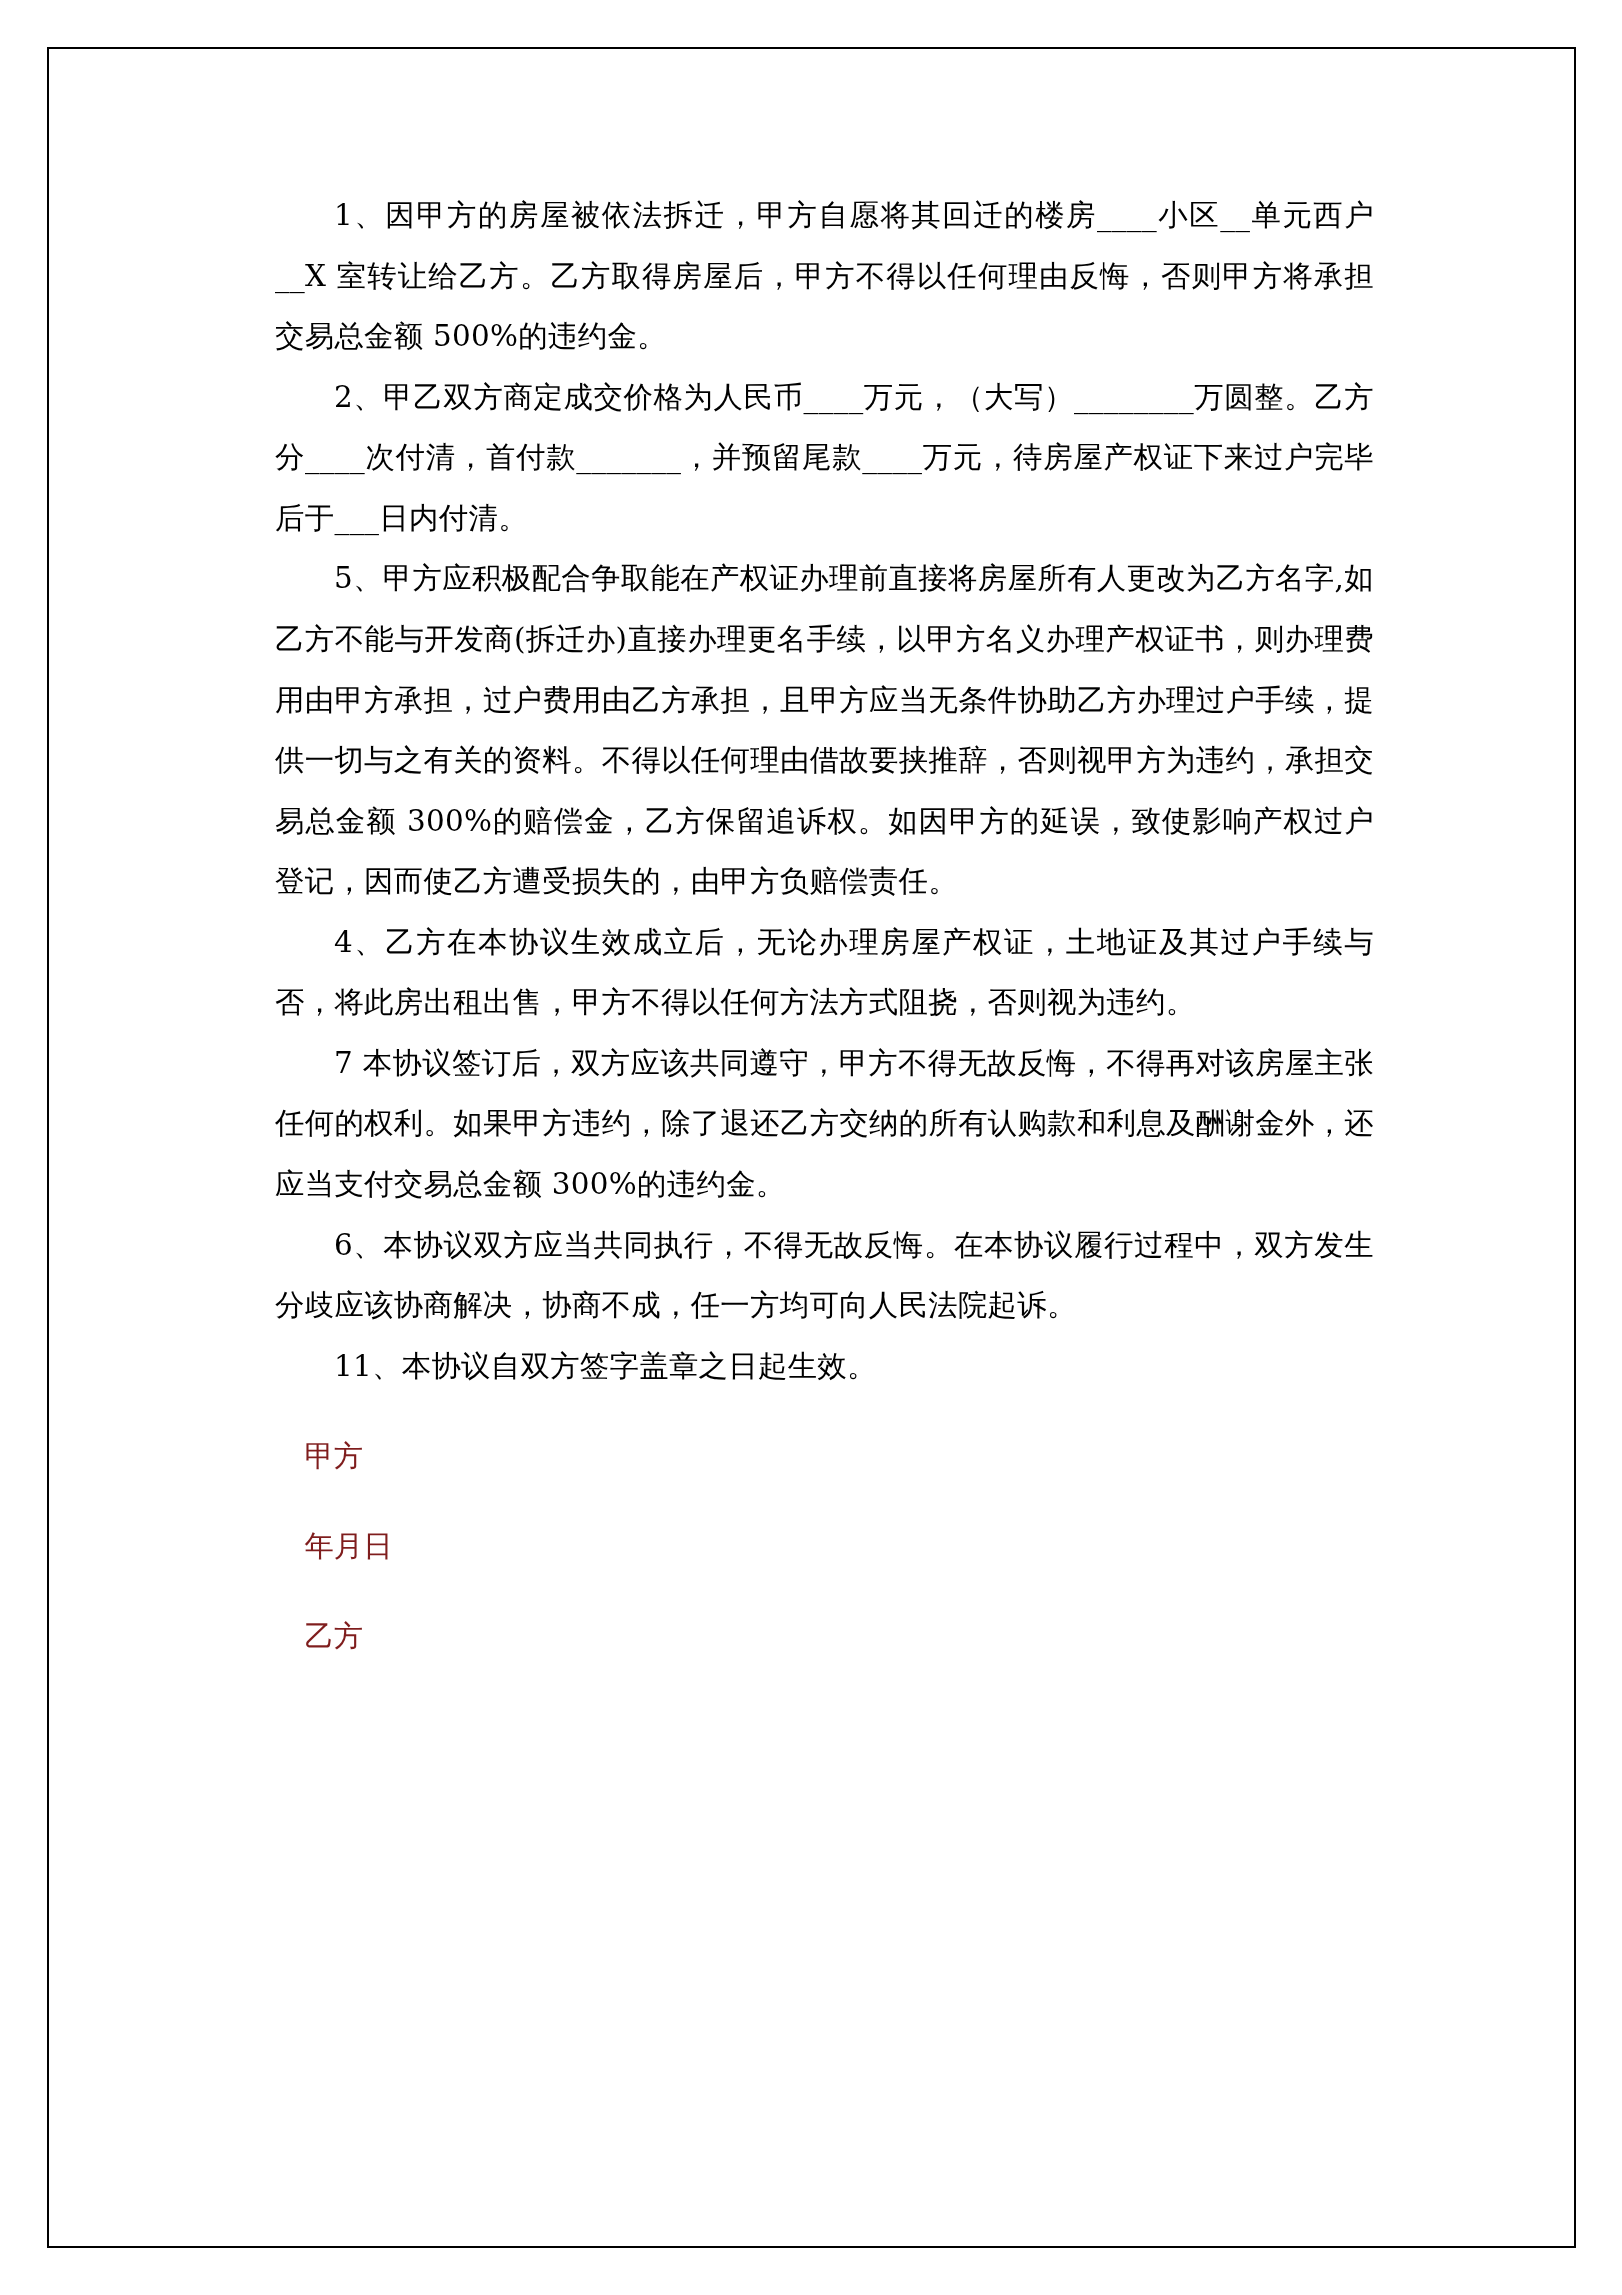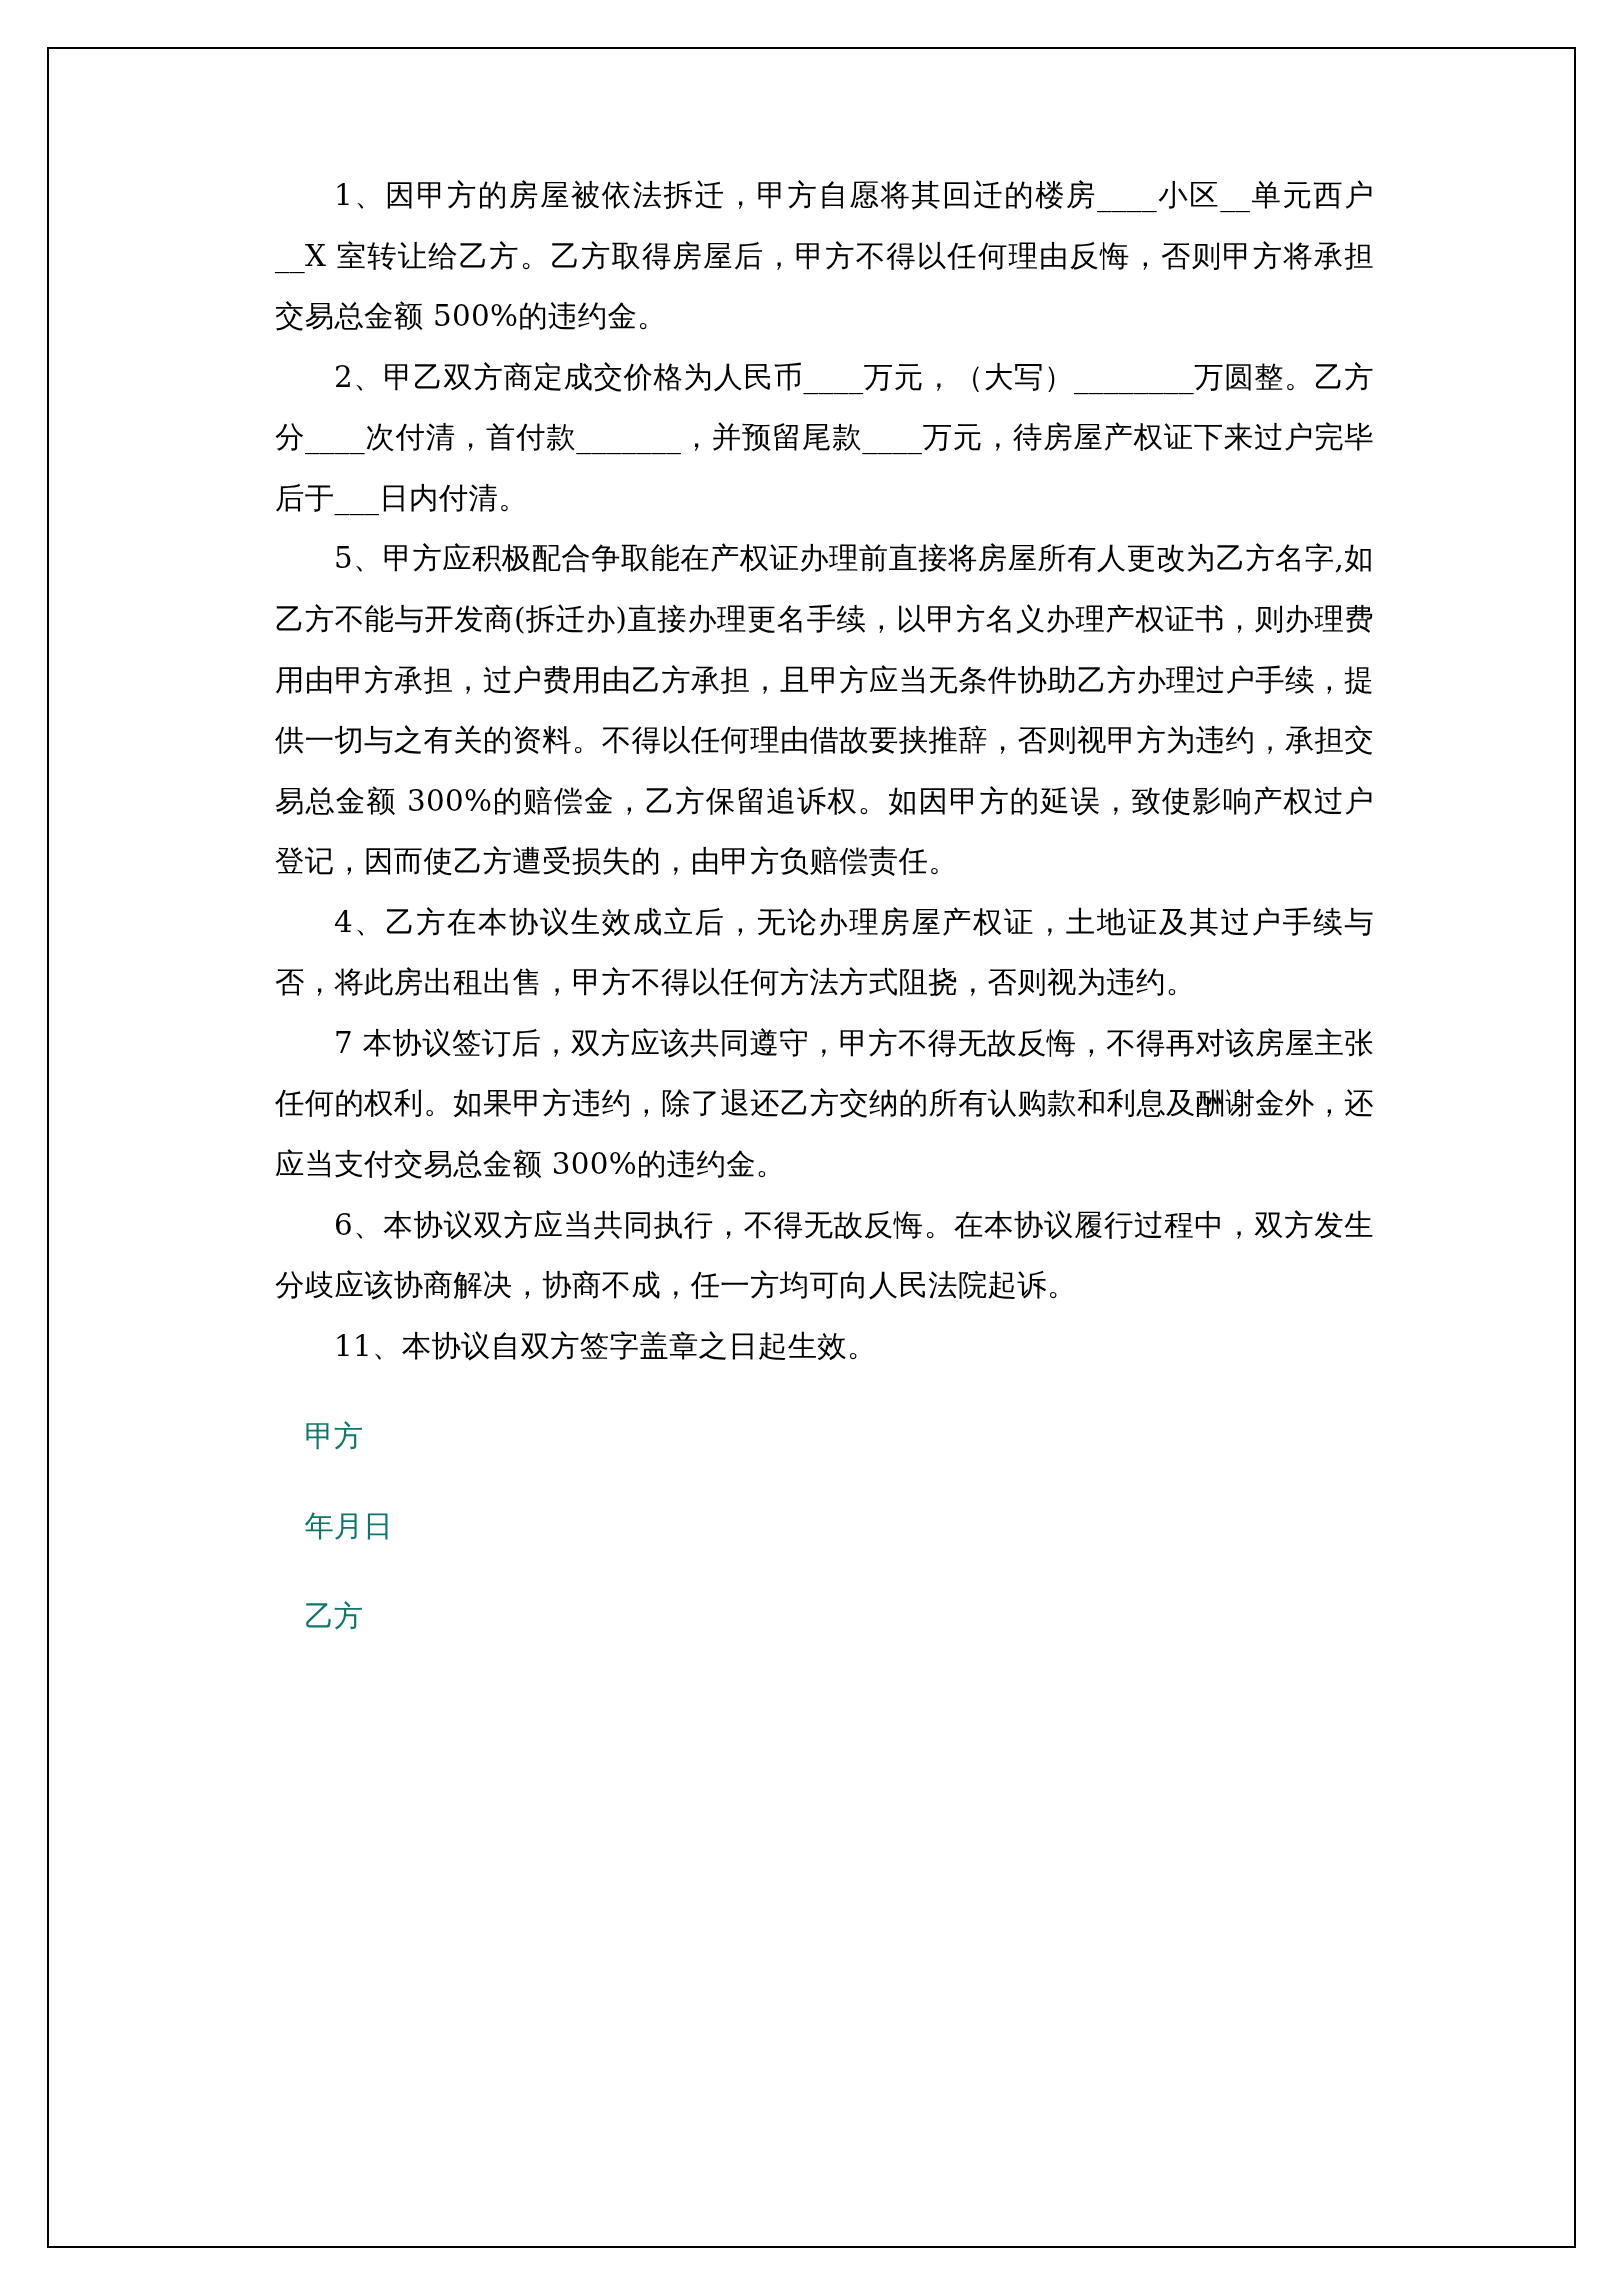--- a/index.html
+++ b/index.html
@@ -24,40 +24,40 @@
     top: 47px;
     right: 47px;
     bottom: 47px;
     border: 2px solid #000000;
     box-sizing: border-box;
     pointer-events: none;
   }
   .content {
     position: absolute;
     left: 275px;
-    top: 165px;
+    top: 185px;
     width: 1099px;
   }
   .para {
     font-size: 29.4px;
     line-height: 2.06;
     color: #000000;
     text-align: justify;
     text-justify: inter-ideograph;
     margin: 0 0 0 0;
     letter-spacing: 0.3px;
     font-family: "DejaVu Serif", "Liberation Serif", serif;
   }
   .indent {
     text-indent: 59px;
   }
   .sig {
     font-size: 29.4px;
     line-height: 2.06;
-    color: #0f766e;
+    color: #7f1d1d;
     text-indent: 29.4px;
     font-family: "DejaVu Serif", "Liberation Serif", serif;
   }
 </style>
 </head>
 <body>
 
 <div class="page">
   <div class="page-border"></div>
   <div class="content">

